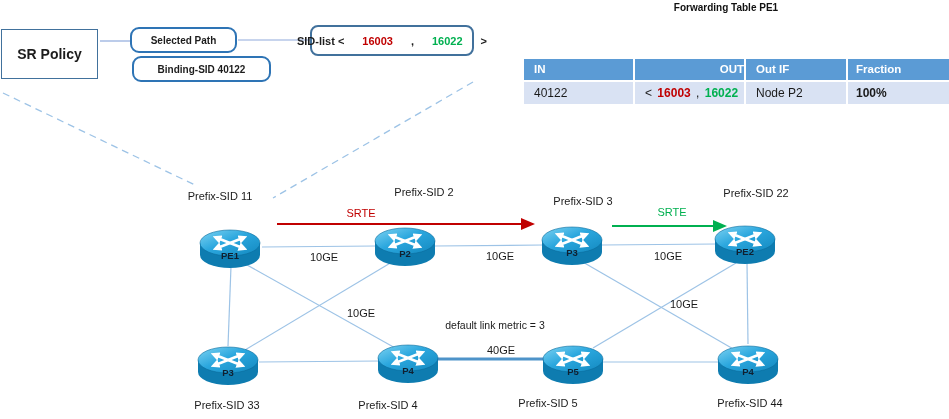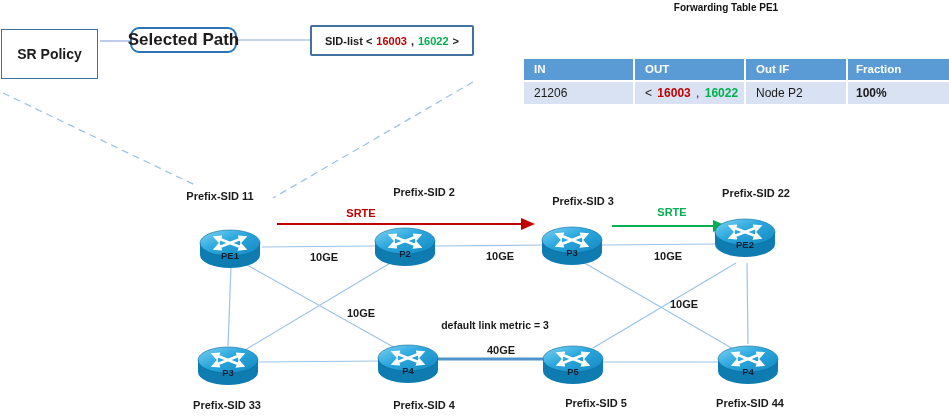--- a/index.html
+++ b/index.html
@@ -6,52 +6,52 @@
   #stage{position:relative;width:949px;height:419px;background:#fff;overflow:hidden;
          font-family:"Liberation Sans",sans-serif;}
   svg.wires{position:absolute;left:0;top:0;z-index:1;}
   .hiddendefs{position:absolute;width:0;height:0;}
 
   
   .box{position:absolute;background:#fff;color:#1c1c1c;display:flex;align-items:center;
        justify-content:center;z-index:5;box-sizing:border-box;white-space:nowrap;}
   .srpolicy{left:1px;top:29px;width:97px;height:50px;border:1.5px solid #41719C;
             font-size:14px;font-weight:bold;}
-  .rounded{border:2px solid #2E74B5;border-radius:9px;font-size:17px;font-weight:bold;}
+  .rounded{border:2px solid #2E74B5;border-radius:9px;font-size:10px;font-weight:bold;}
   .selpath{left:130px;top:27px;width:107px;height:26px;}
   .bindsid{left:132px;top:56px;width:139px;height:26px;}
   .sidlist{left:310px;top:25px;width:164px;height:31px;border:2px solid #41719C;
-           border-radius:2px;font-size:11px;font-weight:bold;}
+           border-radius:8px;font-size:11px;font-weight:bold;gap:14px;}
   .red{color:#C00000;}
   .green{color:#00B050;}
   .sidlist span{margin:0 2px;}
 
   
   .ft-title{position:absolute;left:508px;top:2px;width:436px;text-align:center;z-index:5;
             font-size:10px;font-weight:bold;color:#111;}
   .ft{position:absolute;left:524px;top:27px;width:436px;z-index:5;margin-top:32px;}
   .ft-row{display:flex;gap:2px;}
   .ft-row + .ft-row{margin-top:2px;}
   .ft-cell{box-sizing:border-box;padding-left:10px;overflow:hidden;white-space:nowrap;}
   .ft-head .ft-cell{background:#5B9BD5;color:#fff;font-weight:bold;font-size:11.5px;
                     height:21px;line-height:21px;}
   .ft-data .ft-cell{background:#D9E2F3;color:#1a1a1a;font-size:12px;height:22px;line-height:22px;}
-  .c1{width:109px;} .c2{width:109px;} .c3{width:100px;} .c4{width:104px;padding-left:8px;}
+  .c1{width:109px;} .c2{width:109px;text-align:right;} .c3{width:100px;} .c4{width:104px;padding-left:8px;}
   .ft-data .bsp{margin:0 2px;font-weight:bold;}
   .pct{font-weight:bold;}
 
   
   .router{position:absolute;width:62px;height:40px;z-index:3;}
   .router svg{display:block;width:62px;height:40px;}
   .rlabel{position:absolute;left:0;right:0;top:21px;text-align:center;font-size:9.5px;
           font-weight:bold;color:#102030;z-index:4;}
 
   
   .lbl{position:absolute;transform:translateX(-50%);white-space:nowrap;z-index:4;
-       font-size:11px;font-weight:bold;color:#1b1b1b;}
+       font-size:11px;font-weight:normal;color:#1b1b1b;}
   .lbl.small{font-size:10.5px;}
   .srte-red{color:#C00000;}
   .srte-green{color:#00B050;}
 </style>
 </head>
 <body>
 
 <div id="stage">
 
   <svg class="hiddendefs" aria-hidden="true">
@@ -105,38 +105,41 @@
     <path d="M277 224 L523 224" stroke="#C00000" stroke-width="2" marker-end="url(#mr)"></path>
     <path d="M612 226 L715 226" stroke="#00B050" stroke-width="2" marker-end="url(#mg)"></path>
   </svg>
 
   <div class="box srpolicy">
     <span>SR Policy</span>
   </div>
   <div class="box rounded selpath">
     <span>Selected Path</span>
   </div>
+  <div class="box rounded bindsid">
+    <span>Binding-SID 40122</span>
+  </div>
   <div class="box sidlist">
     <span>SID-list &lt;</span>
     <span class="red">16003</span>
     <span>,</span>
     <span class="green">16022</span>
     <span>&gt;</span>
   </div>
 
   <div class="ft-title">Forwarding Table PE1</div>
   <div class="ft">
     <div class="ft-row ft-head">
       <div class="ft-cell c1">IN</div>
       <div class="ft-cell c2">OUT</div>
       <div class="ft-cell c3">Out IF</div>
       <div class="ft-cell c4">Fraction</div>
     </div>
     <div class="ft-row ft-data">
-      <div class="ft-cell c1">21206</div>
+      <div class="ft-cell c1">40122</div>
       <div class="ft-cell c2">
         <span>&lt;</span>
         <span class="red bsp">16003</span>
         <span>,</span>
         <span class="green bsp">16022</span>
         <span>&gt;</span>
       </div>
       <div class="ft-cell c3">Node P2</div>
       <div class="ft-cell c4 green pct">100%</div>
     </div>
@@ -153,21 +156,21 @@
         <use href="#routerIcon"></use>
       </svg>
     <div class="rlabel">P2</div>
   </div>
   <div class="router" style="left:541px;top:226px;">
     <svg viewBox="0 0 62 40">
         <use href="#routerIcon"></use>
       </svg>
     <div class="rlabel">P3</div>
   </div>
-  <div class="router" style="left:714px;top:218px;">
+  <div class="router" style="left:714px;top:225px;">
     <svg viewBox="0 0 62 40">
         <use href="#routerIcon"></use>
       </svg>
     <div class="rlabel">PE2</div>
   </div>
 
   <div class="router" style="left:197px;top:346px;">
     <svg viewBox="0 0 62 40">
         <use href="#routerIcon"></use>
       </svg>
@@ -190,22 +193,22 @@
         <use href="#routerIcon"></use>
       </svg>
     <div class="rlabel">P4</div>
   </div>
 
   <div class="lbl" style="left:220px;top:190px;">Prefix-SID 11</div>
   <div class="lbl" style="left:424px;top:186px;">Prefix-SID 2</div>
   <div class="lbl" style="left:583px;top:195px;">Prefix-SID 3</div>
   <div class="lbl" style="left:756px;top:187px;">Prefix-SID 22</div>
   <div class="lbl" style="left:227px;top:399px;">Prefix-SID 33</div>
-  <div class="lbl" style="left:424px;top:399px;">Prefix-SID 4</div>
-  <div class="lbl" style="left:596px;top:397px;text-align:center;">Prefix-SID 5</div>
+  <div class="lbl" style="left:388px;top:399px;">Prefix-SID 4</div>
+  <div class="lbl" style="left:548px;top:397px;text-align:center;">Prefix-SID 5</div>
   <div class="lbl" style="left:750px;top:397px;">Prefix-SID 44</div>
 
   <div class="lbl" style="left:324px;top:251px;">10GE</div>
   <div class="lbl" style="left:500px;top:250px;">10GE</div>
   <div class="lbl" style="left:668px;top:250px;">10GE</div>
   <div class="lbl" style="left:361px;top:307px;">10GE</div>
   <div class="lbl" style="left:684px;top:298px;">10GE</div>
   <div class="lbl" style="left:501px;top:344px;">40GE</div>
 
   <div class="lbl srte-red" style="left:361px;top:207px;">SRTE</div>

